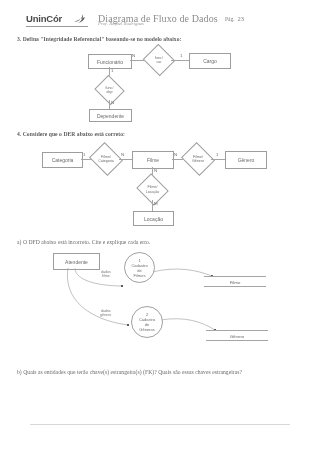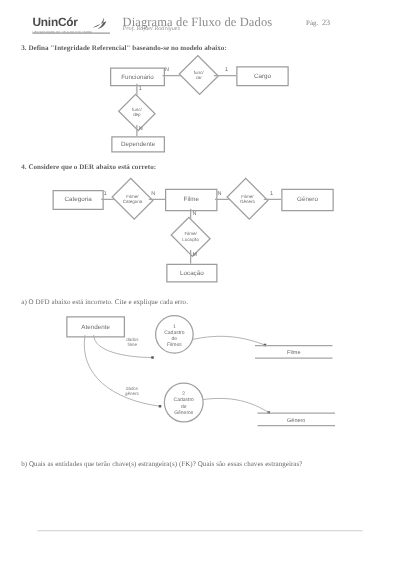--- a/index.html
+++ b/index.html
@@ -4,21 +4,21 @@
 <style>
   html,body{margin:0;padding:0;background:#fff;}
   body{
     width:320px;height:453px;position:relative;overflow:hidden;
     font-family:"Liberation Serif",serif;color:#6f6f6f;
     -webkit-font-smoothing:antialiased;
   }
   .page{position:absolute;inset:0;background:#ffffff;}
 
   
-  .header{position:absolute;left:0;top:0;width:260px;height:34px;padding-left:20px;}
+  .header{position:absolute;left:0;top:0;width:260px;height:34px;}
   .logo{position:absolute;left:26px;top:14px;width:66px;}
   .logo-word{
     font-family:"Liberation Sans",sans-serif;
     font-size:9.5px;font-weight:700;color:#4a4a4a;letter-spacing:-0.2px;
     line-height:10px;white-space:nowrap;
   }
   .logo-swoosh{
     position:absolute;left:47px;top:-1px;width:13px;height:12px;
     color:#5a5a5a;
   }

